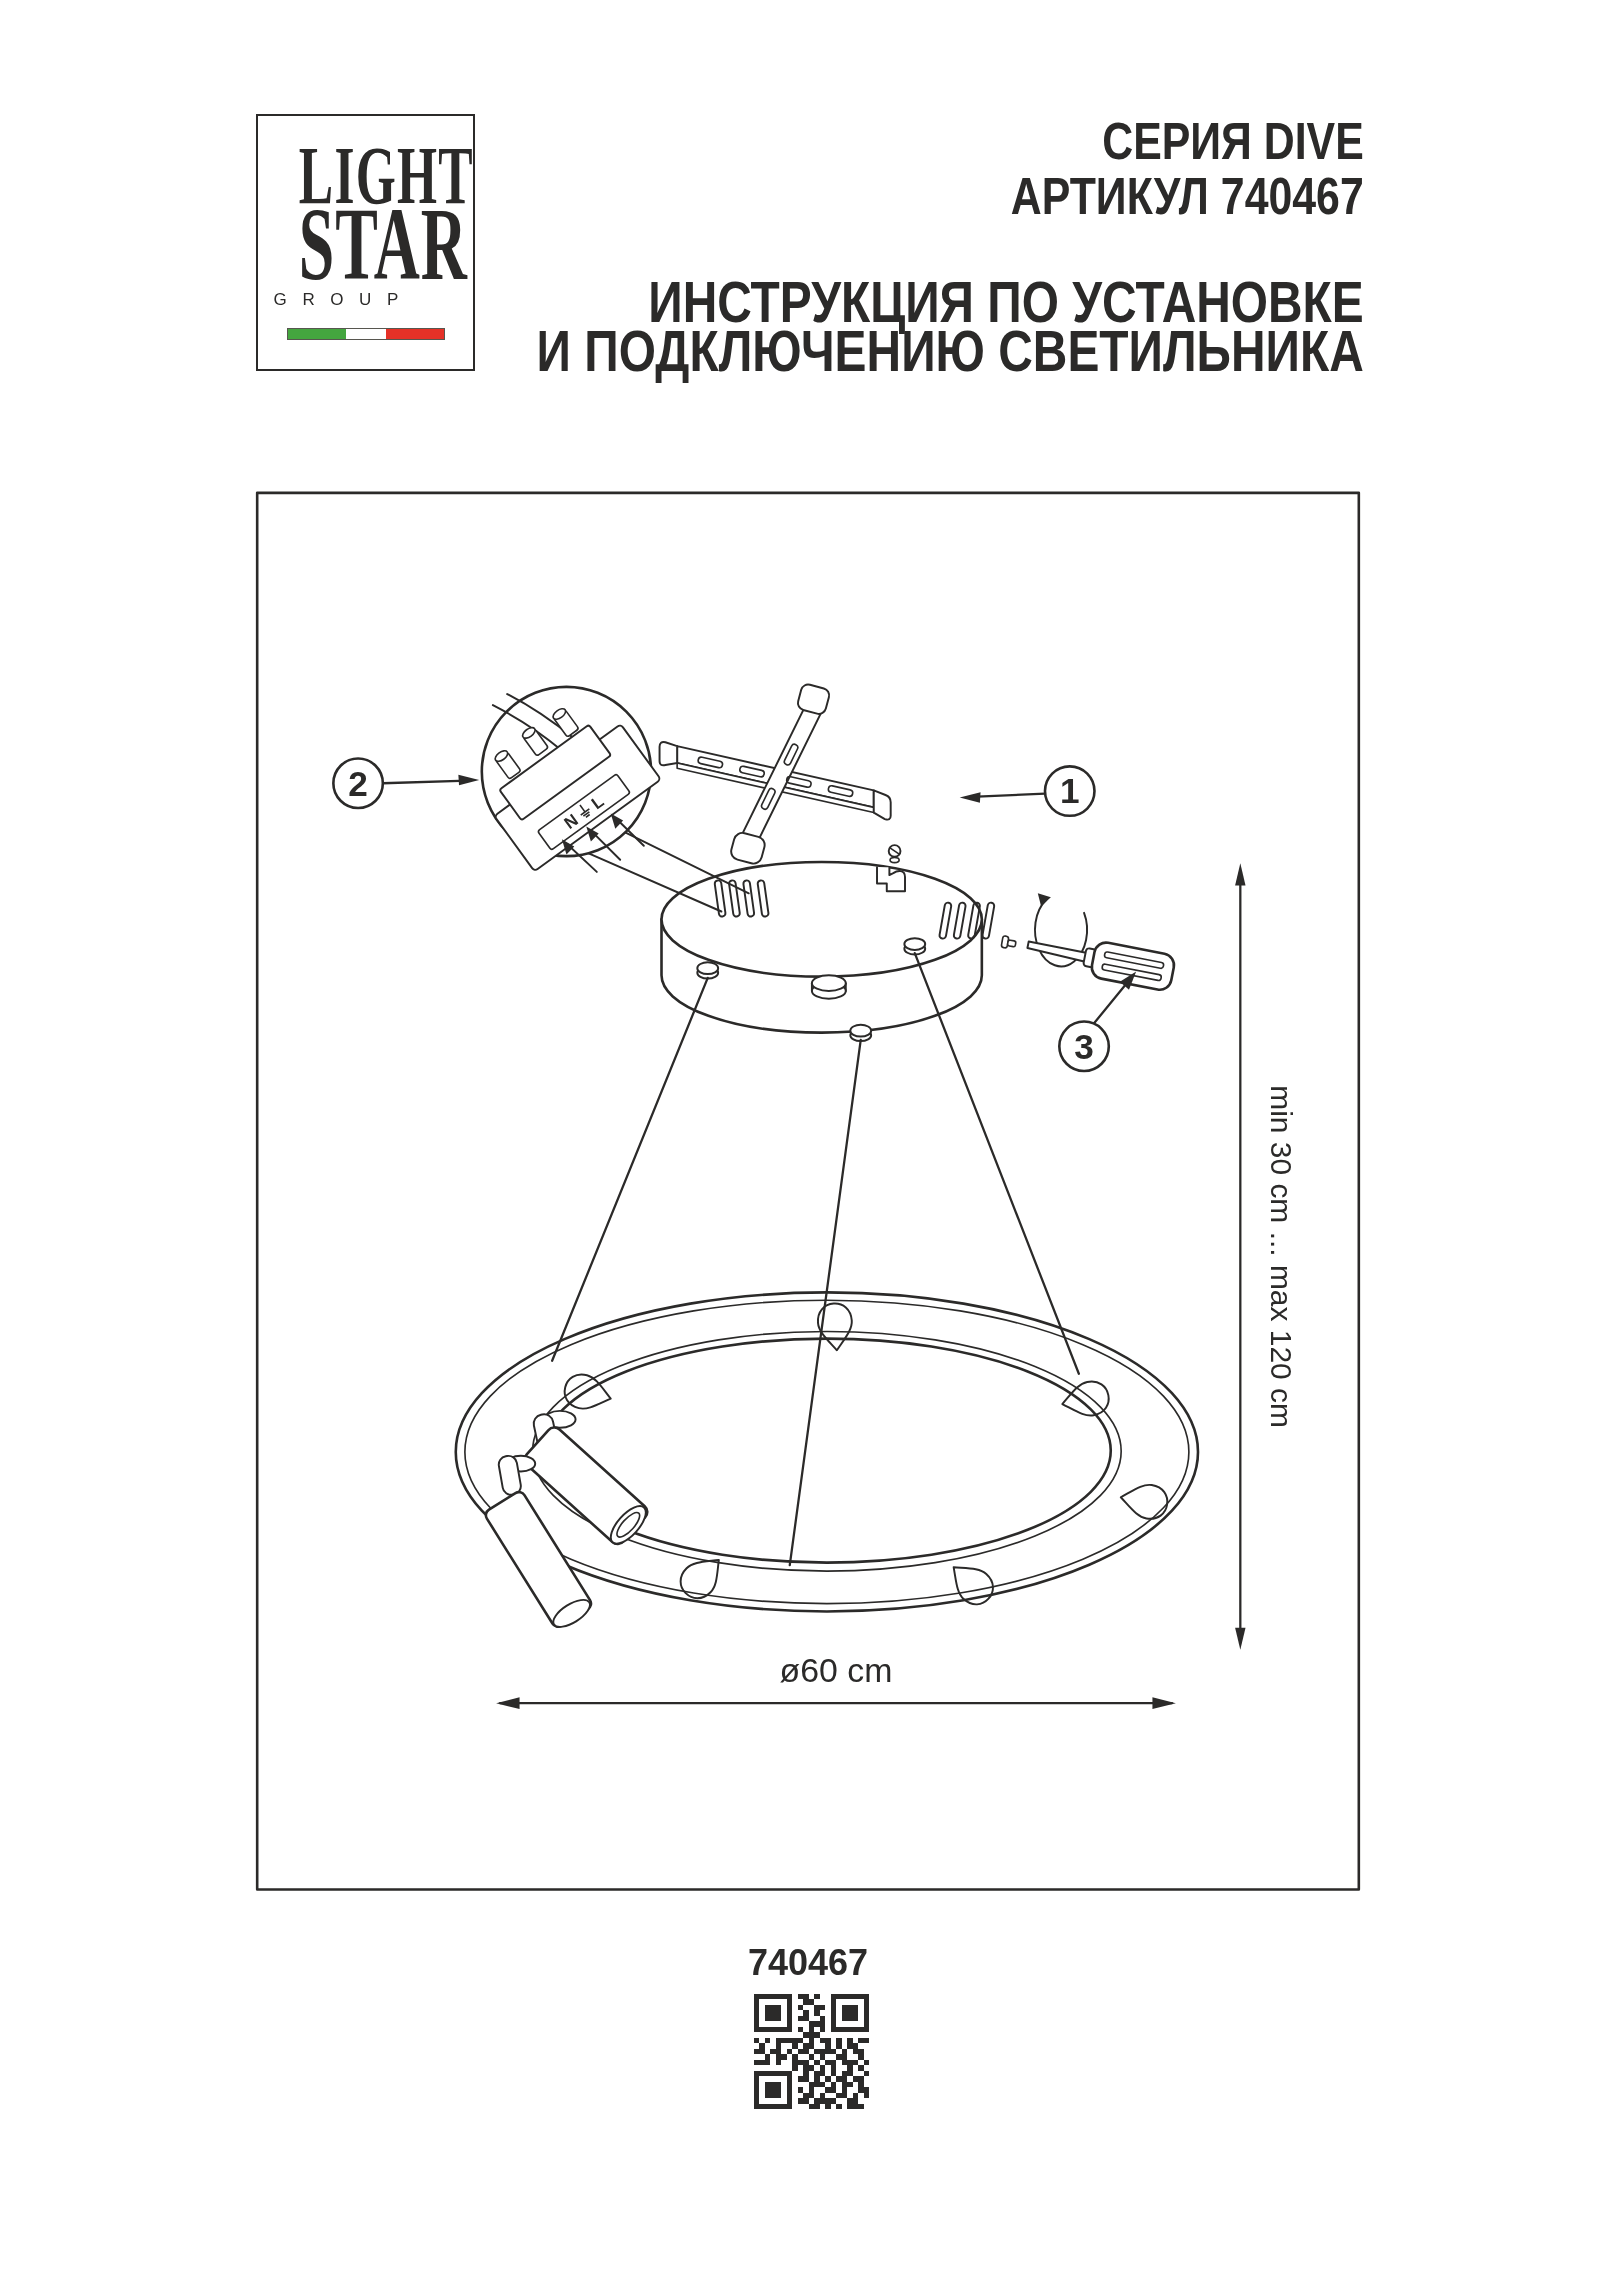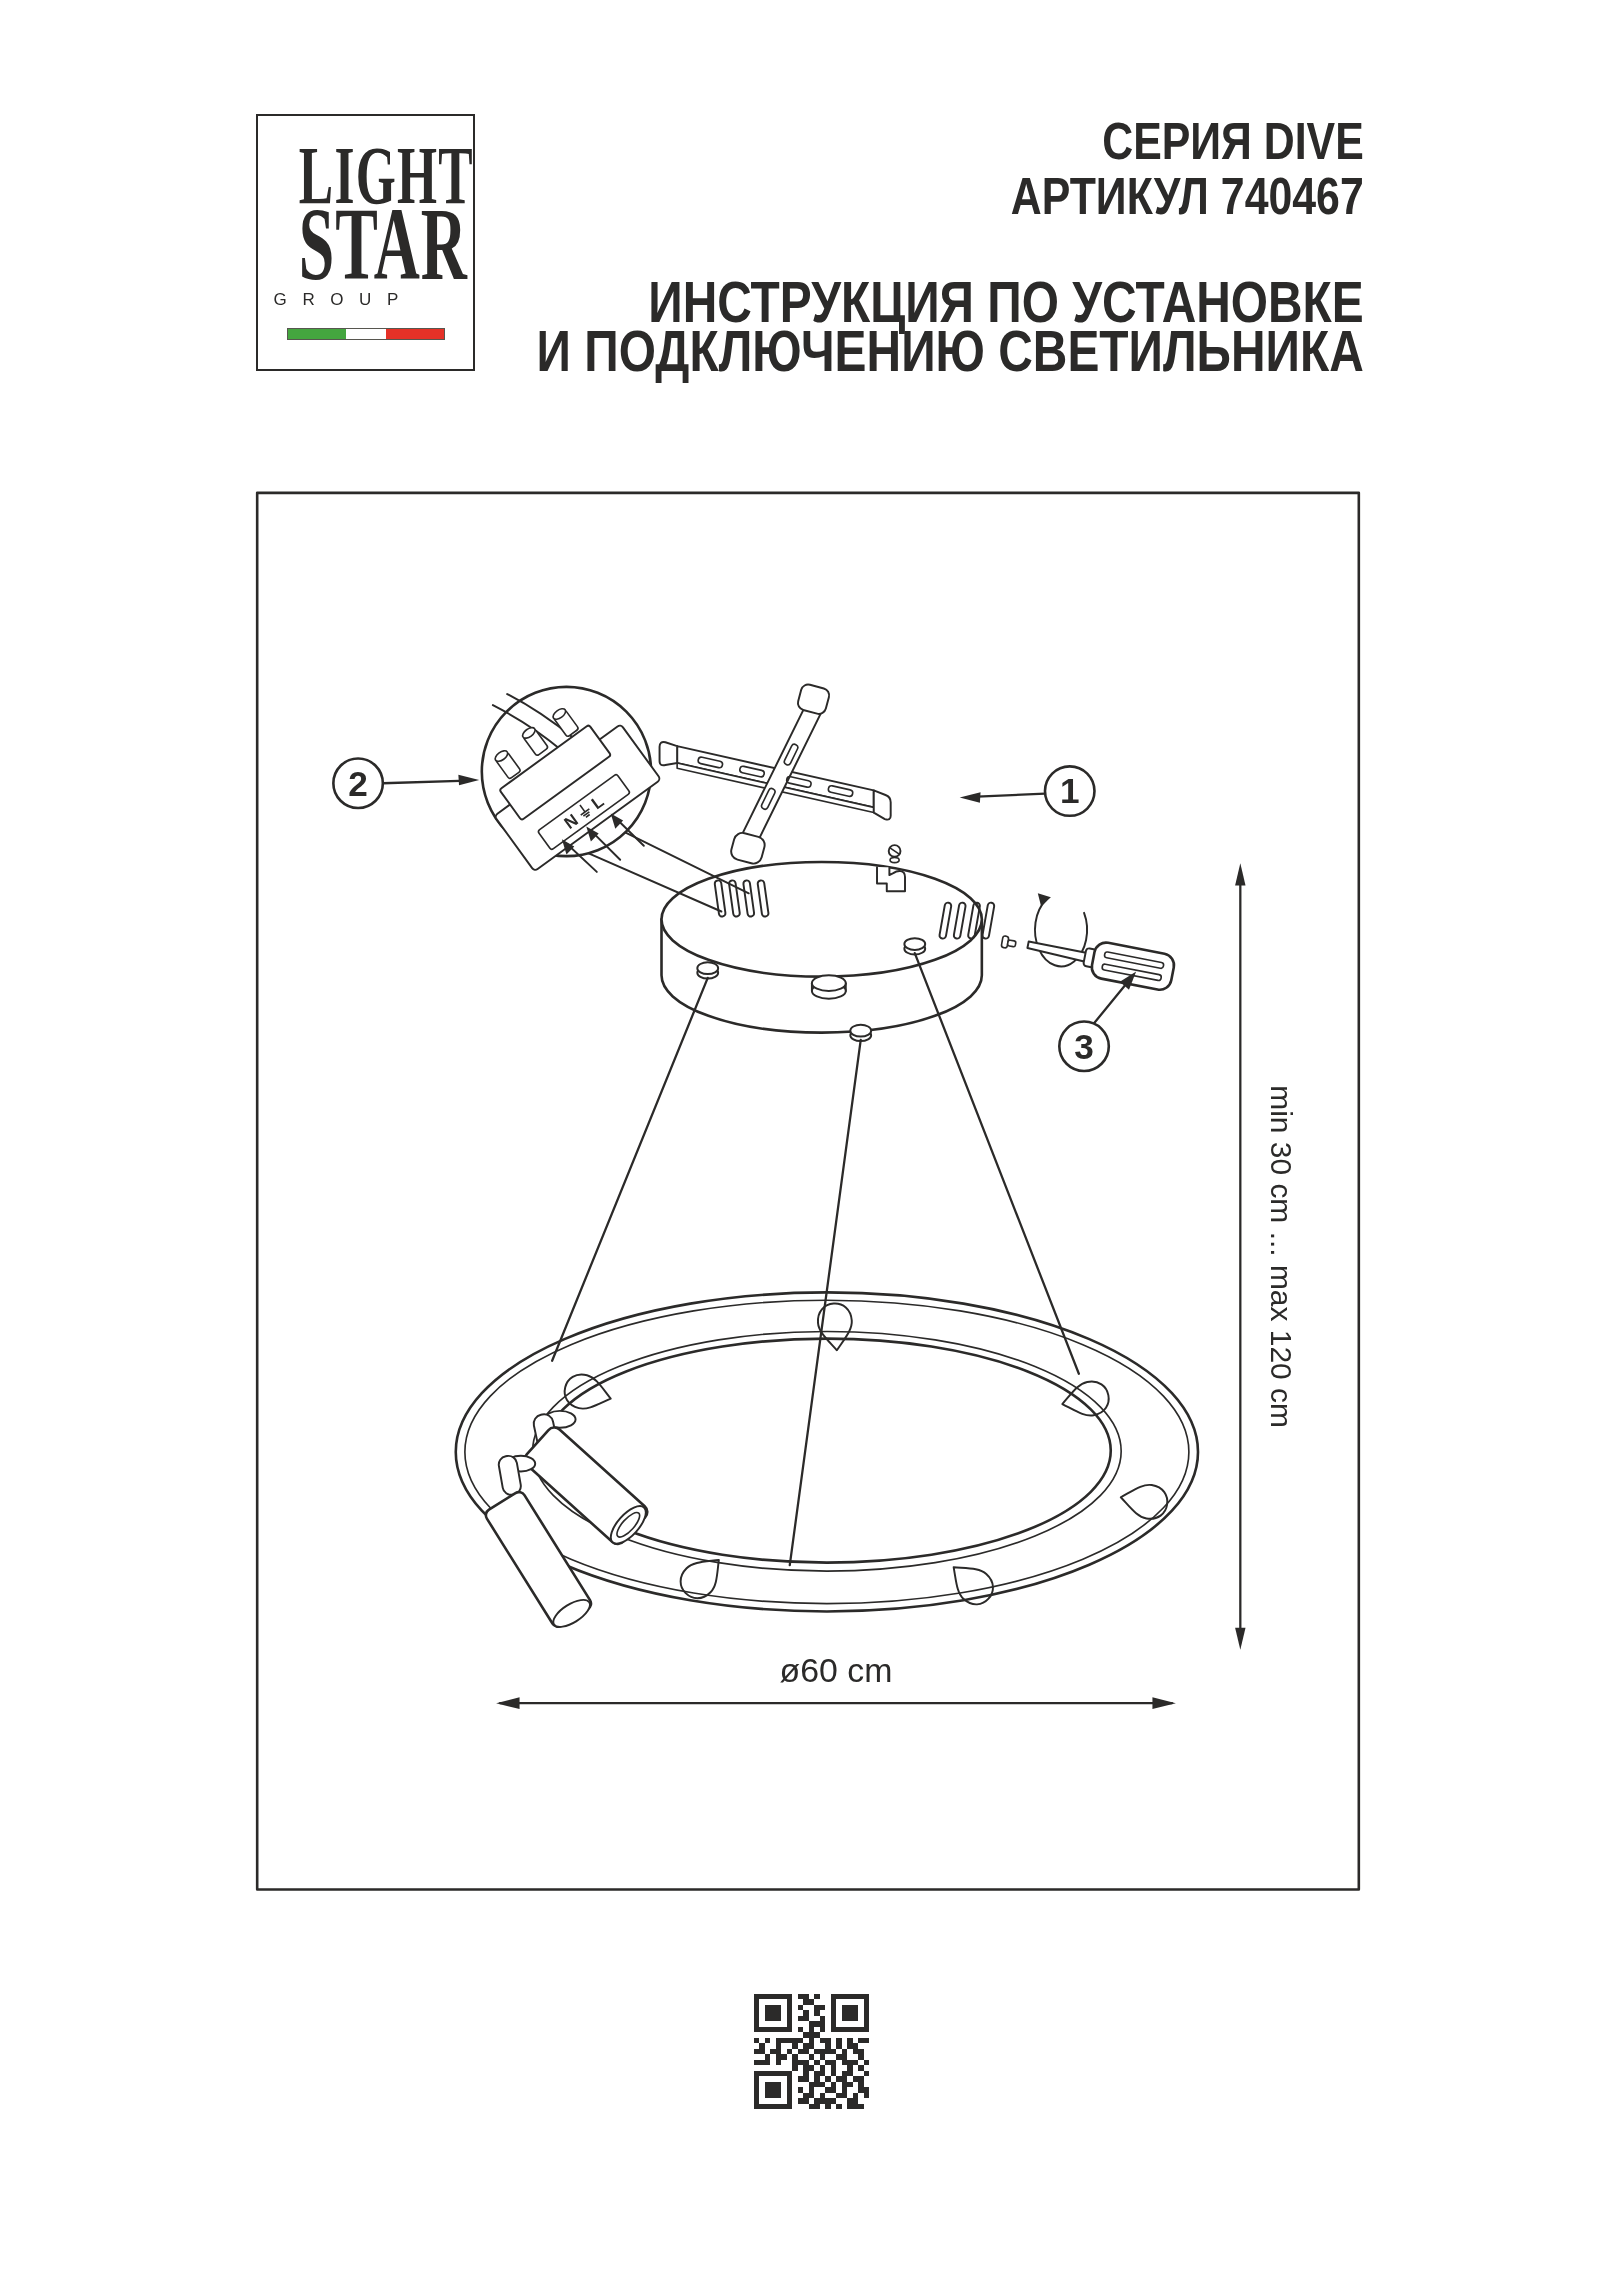--- a/index.html
+++ b/index.html
@@ -246,20 +246,21 @@
     </g>
 
     <g>
       <line class="ln" x1="768" y1="2616" x2="1800" y2="2616"></line>
       <polygon class="fk" points="762,2616 798,2607 798,2625"></polygon>
       <polygon class="fk" points="1806,2616 1770,2607 1770,2625"></polygon>
       <text class="dia-text" x="1284" y="2584" text-anchor="middle">ø60 cm</text>
     </g>
   </svg>
 
+  <div class="abs footer-article">740467</div>
   <div class="qr">
       <div style="position: absolute; left: 0%; top: 0%; width: 4.7619%; height: 4.7619%; background: rgb(43, 42, 41);"></div>
       <div style="position: absolute; left: 4.7619%; top: 0%; width: 4.7619%; height: 4.7619%; background: rgb(43, 42, 41);"></div>
       <div style="position: absolute; left: 9.52381%; top: 0%; width: 4.7619%; height: 4.7619%; background: rgb(43, 42, 41);"></div>
       <div style="position: absolute; left: 14.2857%; top: 0%; width: 4.7619%; height: 4.7619%; background: rgb(43, 42, 41);"></div>
       <div style="position: absolute; left: 19.0476%; top: 0%; width: 4.7619%; height: 4.7619%; background: rgb(43, 42, 41);"></div>
       <div style="position: absolute; left: 23.8095%; top: 0%; width: 4.7619%; height: 4.7619%; background: rgb(43, 42, 41);"></div>
       <div style="position: absolute; left: 28.5714%; top: 0%; width: 4.7619%; height: 4.7619%; background: rgb(43, 42, 41);"></div>
       <div style="position: absolute; left: 38.0952%; top: 0%; width: 4.7619%; height: 4.7619%; background: rgb(43, 42, 41);"></div>
       <div style="position: absolute; left: 42.8571%; top: 0%; width: 4.7619%; height: 4.7619%; background: rgb(43, 42, 41);"></div>

